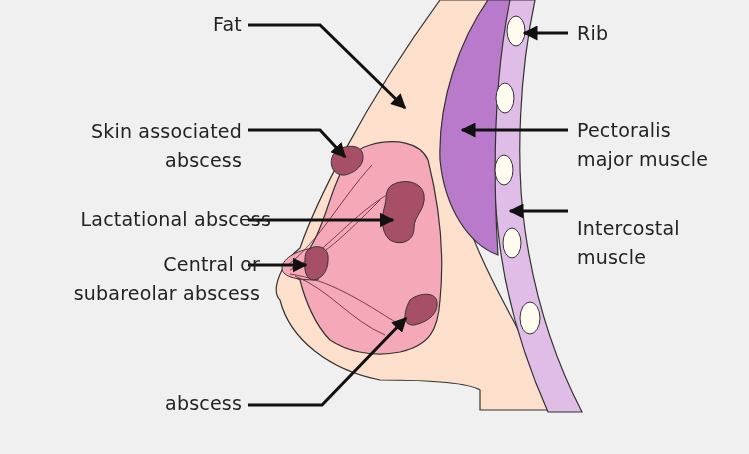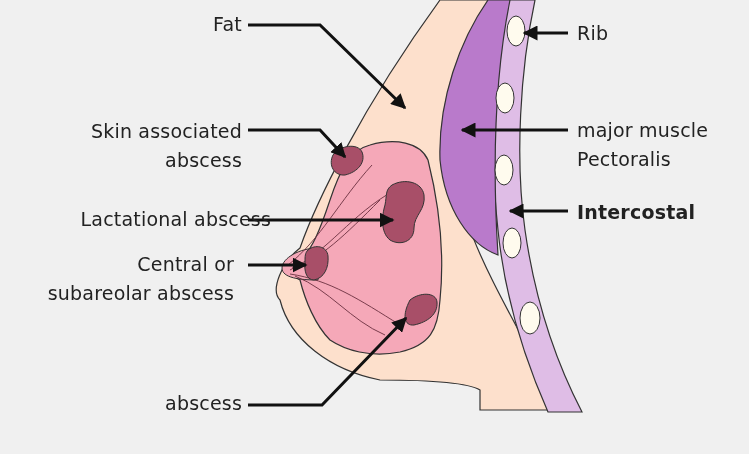--- a/index.html
+++ b/index.html
@@ -77,30 +77,31 @@
 <div class="label right" style="right:507px; top:10px;">
   <span>Fat</span>
 </div>
 <div class="label right" style="right:507px; top:117px;">
   <span>Skin associated</span>
   <span>abscess</span>
 </div>
 <div class="label right" style="right:478px; top:205px;">
   <span>Lactational abscess</span>
 </div>
-<div class="label right" style="right:515px; top:250px;">
+<div class="label right" style="right:489px; top:250px;">
   <span>Central or</span>
   <span>subareolar abscess</span>
 </div>
 <div class="label right" style="right:507px; top:389px;">
   <span>abscess</span>
 </div>
 
 <div class="label left" style="left:577px; top:19px;">
   <span>Rib</span>
 </div>
 <div class="label left" style="left:577px; top:116px;">
+  <span>Pectoralis</span>
   <span>major muscle</span>
-  <span>Pectoralis</span>
 </div>
-<div class="label left" style="left:577px; top:198px;font-weight:bold;">
+<div class="label left" style="left:577px; top:214px;">
   <span>Intercostal</span>
+  <span>muscle</span>
 </div>
 
 </body></html>

